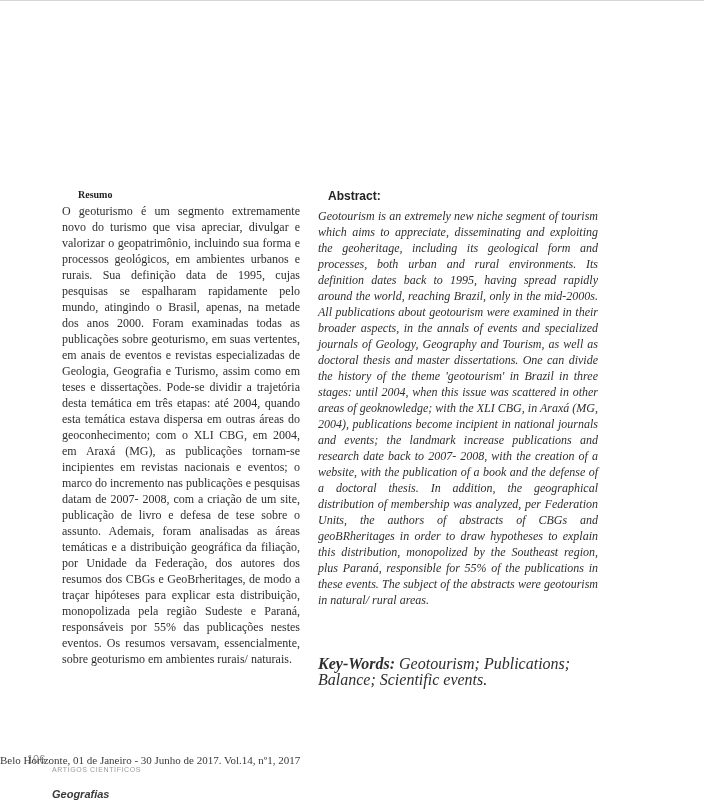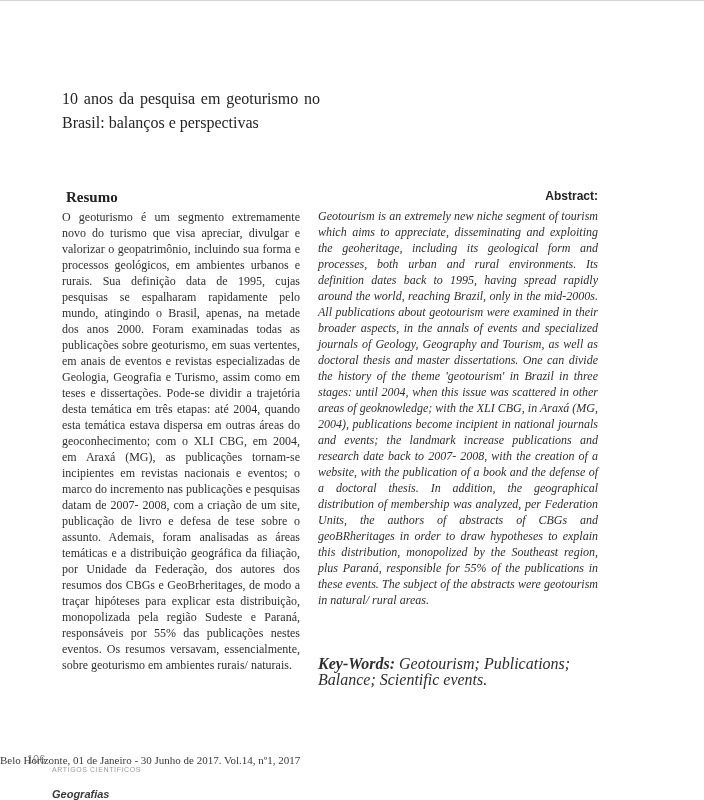--- a/index.html
+++ b/index.html
@@ -21,27 +21,26 @@
   .author-block{
     position:absolute;right:49px;top:80px;width:300px;
     text-align:right;font-size:10.5px;line-height:15px;color:#333;
   }
   .author-block .author-name{font-size:11px;}
   .author-block .author-email{font-size:9px;color:#444;}
   .col{position:absolute;top:188px;}
   .col-left{left:62px;width:238px;}
   .col-right{left:318px;width:280px;}
   .col-heading-serif{
-    font-weight:bold;font-size:15px;color:#222;margin:0 0 3px 4px;
+    font-weight:bold;font-size:10px;color:#222;margin:0 0 3px 16px;
   }
   .col-heading-sans{
     font-family:"Liberation Sans", sans-serif;
     font-weight:bold;font-size:12px;color:#222;margin:0 0 5px 0;
     padding-left:10px;
-    text-align:right;
   }
   .body-text{
     margin:0;font-size:12px;line-height:16px;text-align:justify;
   }
   .italic{font-style:italic;font-family:Liberation Serif, serif;}
   .keywords{margin:16px 0 0 0;font-size:16px;line-height:16px;}
   .keywords .kw-label{font-weight:bold;}
   .keywords-en{margin-top:48px;}
   .footer-left{
     position:absolute;left:27px;top:751px;
@@ -66,24 +65,20 @@
   .footer-issue{
     position:absolute;left:0;right:0;top:753px;
     text-align:left;font-size:11px;color:#3a3a3a;
   }
 </style>
 </head>
 <body>
 
 <div class="page">
 
-  <h1 class="article-title" style="margin:0;font-weight:normal;">
-    <span class="t1">10 anos da pesquisa em geoturismo no</span>
-    <span class="t2">Brasil: balanços e perspectivas</span>
-  </h1>
 
 
   <div class="col col-left">
     <h2 class="col-heading-serif">Resumo</h2>
     <p class="body-text">O geoturismo é um segmento extremamente novo do turismo que visa apreciar, divulgar e valorizar o geopatrimônio, incluindo sua forma e processos geológicos, em ambientes urbanos e rurais. Sua definição data de 1995, cujas pesquisas se espalharam rapidamente pelo mundo, atingindo o Brasil, apenas, na metade dos anos 2000. Foram examinadas todas as publicações sobre geoturismo, em suas vertentes, em anais de eventos e revistas especializadas de Geologia, Geografia e Turismo, assim como em teses e dissertações. Pode-se dividir a trajetória desta temática em três etapas: até 2004, quando esta temática estava dispersa em outras áreas do geoconhecimento; com o XLI CBG, em 2004, em Araxá (MG), as publicações tornam-se incipientes em revistas nacionais e eventos; o marco do incremento nas publicações e pesquisas datam de 2007- 2008, com a criação de um site, publicação de livro e defesa de tese sobre o assunto. Ademais, foram analisadas as áreas temáticas e a distribuição geográfica da filiação, por Unidade da Federação, dos autores dos resumos dos CBGs e GeoBrheritages, de modo a traçar hipóteses para explicar esta distribuição, monopolizada pela região Sudeste e Paraná, responsáveis por 55% das publicações nestes eventos. Os resumos versavam, essencialmente, sobre geoturismo em ambientes rurais/ naturais.</p>
   </div>
 
   <div class="col col-right">
     <h2 class="col-heading-sans">Abstract:</h2>
     <p class="body-text italic">Geotourism is an extremely new niche segment of tourism which aims to appreciate, disseminating and exploiting the geoheritage, including its geological form and processes, both urban and rural environments. Its definition dates back to 1995, having spread rapidly around the world, reaching Brazil, only in the mid-2000s. All publications about geotourism were examined in their broader aspects, in the annals of events and specialized journals of Geology, Geography and Tourism, as well as doctoral thesis and master dissertations. One can divide the history of the theme 'geotourism' in Brazil in three stages: until 2004, when this issue was scattered in other areas of geoknowledge; with the XLI CBG, in Araxá (MG, 2004), publications become incipient in national journals and events; the landmark increase publications and research date back to 2007- 2008, with the creation of a website, with the publication of a book and the defense of a doctoral thesis. In addition, the geographical distribution of membership was analyzed, per Federation Units, the authors of abstracts of CBGs and geoBRheritages in order to draw hypotheses to explain this distribution, monopolized by the Southeast region, plus Paraná, responsible for 55% of the publications in these events. The subject of the abstracts were geotourism in natural/ rural areas.</p>

